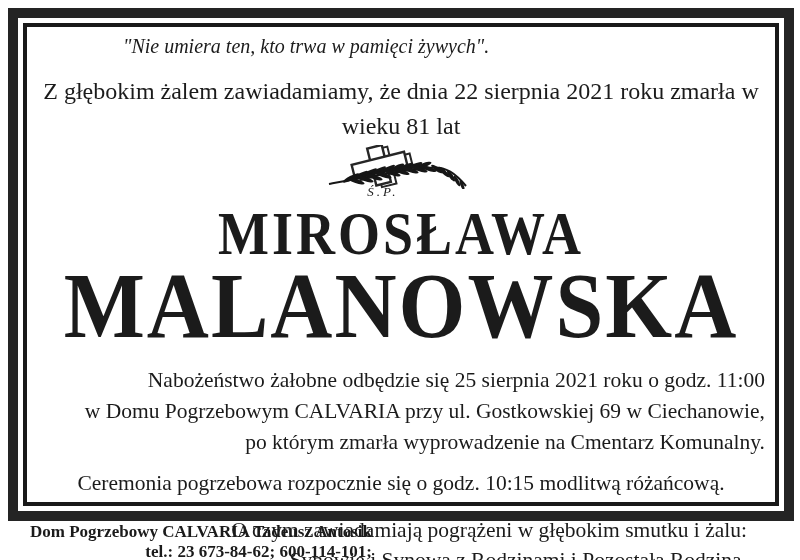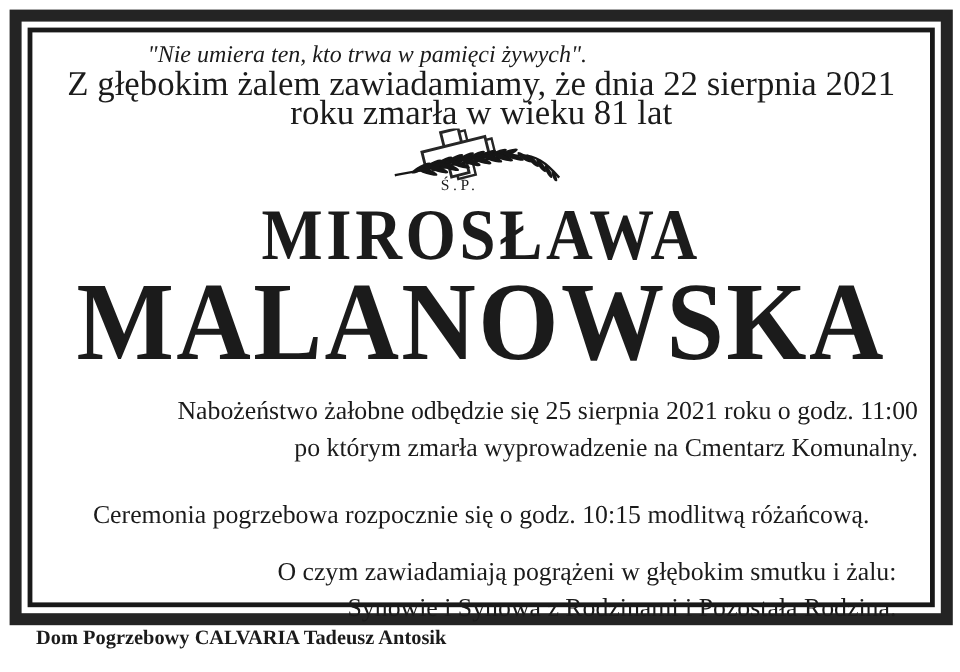--- a/index.html
+++ b/index.html
@@ -31,30 +31,31 @@
   .quote {
     text-align:left;
     padding-left:86px;
     font-style:italic;
     font-size:20px;
     line-height:24px;
     margin-top:3px;
     white-space:nowrap;
   }
   .intro {
-    font-size:29px;
-    line-height:24px;
-    margin-top:0;
+    font-size:24px;
+    line-height:35px;
+    margin-top:16px;
   }
   .icon-wrap {
     margin-top:1px;
     height:52px;
     line-height:0;
   }
   .sp-label {
+    font-style:italic;
     font-size:13px;
     line-height:13px;
     letter-spacing:3px;
     margin-top:-4px;
     transform:translateX(-18px);
   }
   .name-first {
     font-weight:bold;
     font-size:54px;
     line-height:54px;
@@ -73,21 +74,21 @@
   }
   .service {
     font-size:21.5px;
     line-height:31px;
     margin-top:18px;
     text-align:right;
   }
   .ceremony {
     font-size:21.5px;
     line-height:28px;
-    margin-top:26px;
+    margin-top:11px;
   }
   .closing {
     font-size:21.5px;
     line-height:30px;
     margin-top:18px;
     text-align:right;
     padding-right:18px;
   }
   .footer {
     position:absolute; left:30px; top:522px;
@@ -151,29 +152,31 @@
           </g>
         </svg>
         <div class="sp-label">Ś.P.</div>
       </div>
 
       <div class="name-first">MIROSŁAWA</div>
       <div class="name-last">MALANOWSKA</div>
 
       <div class="service">
         <div>Nabożeństwo żałobne odbędzie się 25 sierpnia 2021 roku o godz. 11:00</div>
+        <div>w Domu Pogrzebowym CALVARIA przy ul. Gostkowskiej 69 w Ciechanowie,</div>
         <div>po którym zmarła wyprowadzenie na Cmentarz Komunalny.</div>
       </div>
 
       <div class="ceremony">Ceremonia pogrzebowa rozpocznie się o godz. 10:15 modlitwą różańcową.</div>
 
       <div class="closing">
         <div>O czym zawiadamiają pogrążeni w głębokim smutku i żalu:</div>
         <div>Synowie i Synowa z Rodzinami i Pozostała Rodzina.</div>
       </div>
 
     </div>
   </div>
 </div>
 
 <div class="footer">
   <div>Dom Pogrzebowy CALVARIA Tadeusz Antosik</div>
+  <div>tel.: 23 673-84-62; 600-114-101;</div>
 </div>
 
 </body></html>

